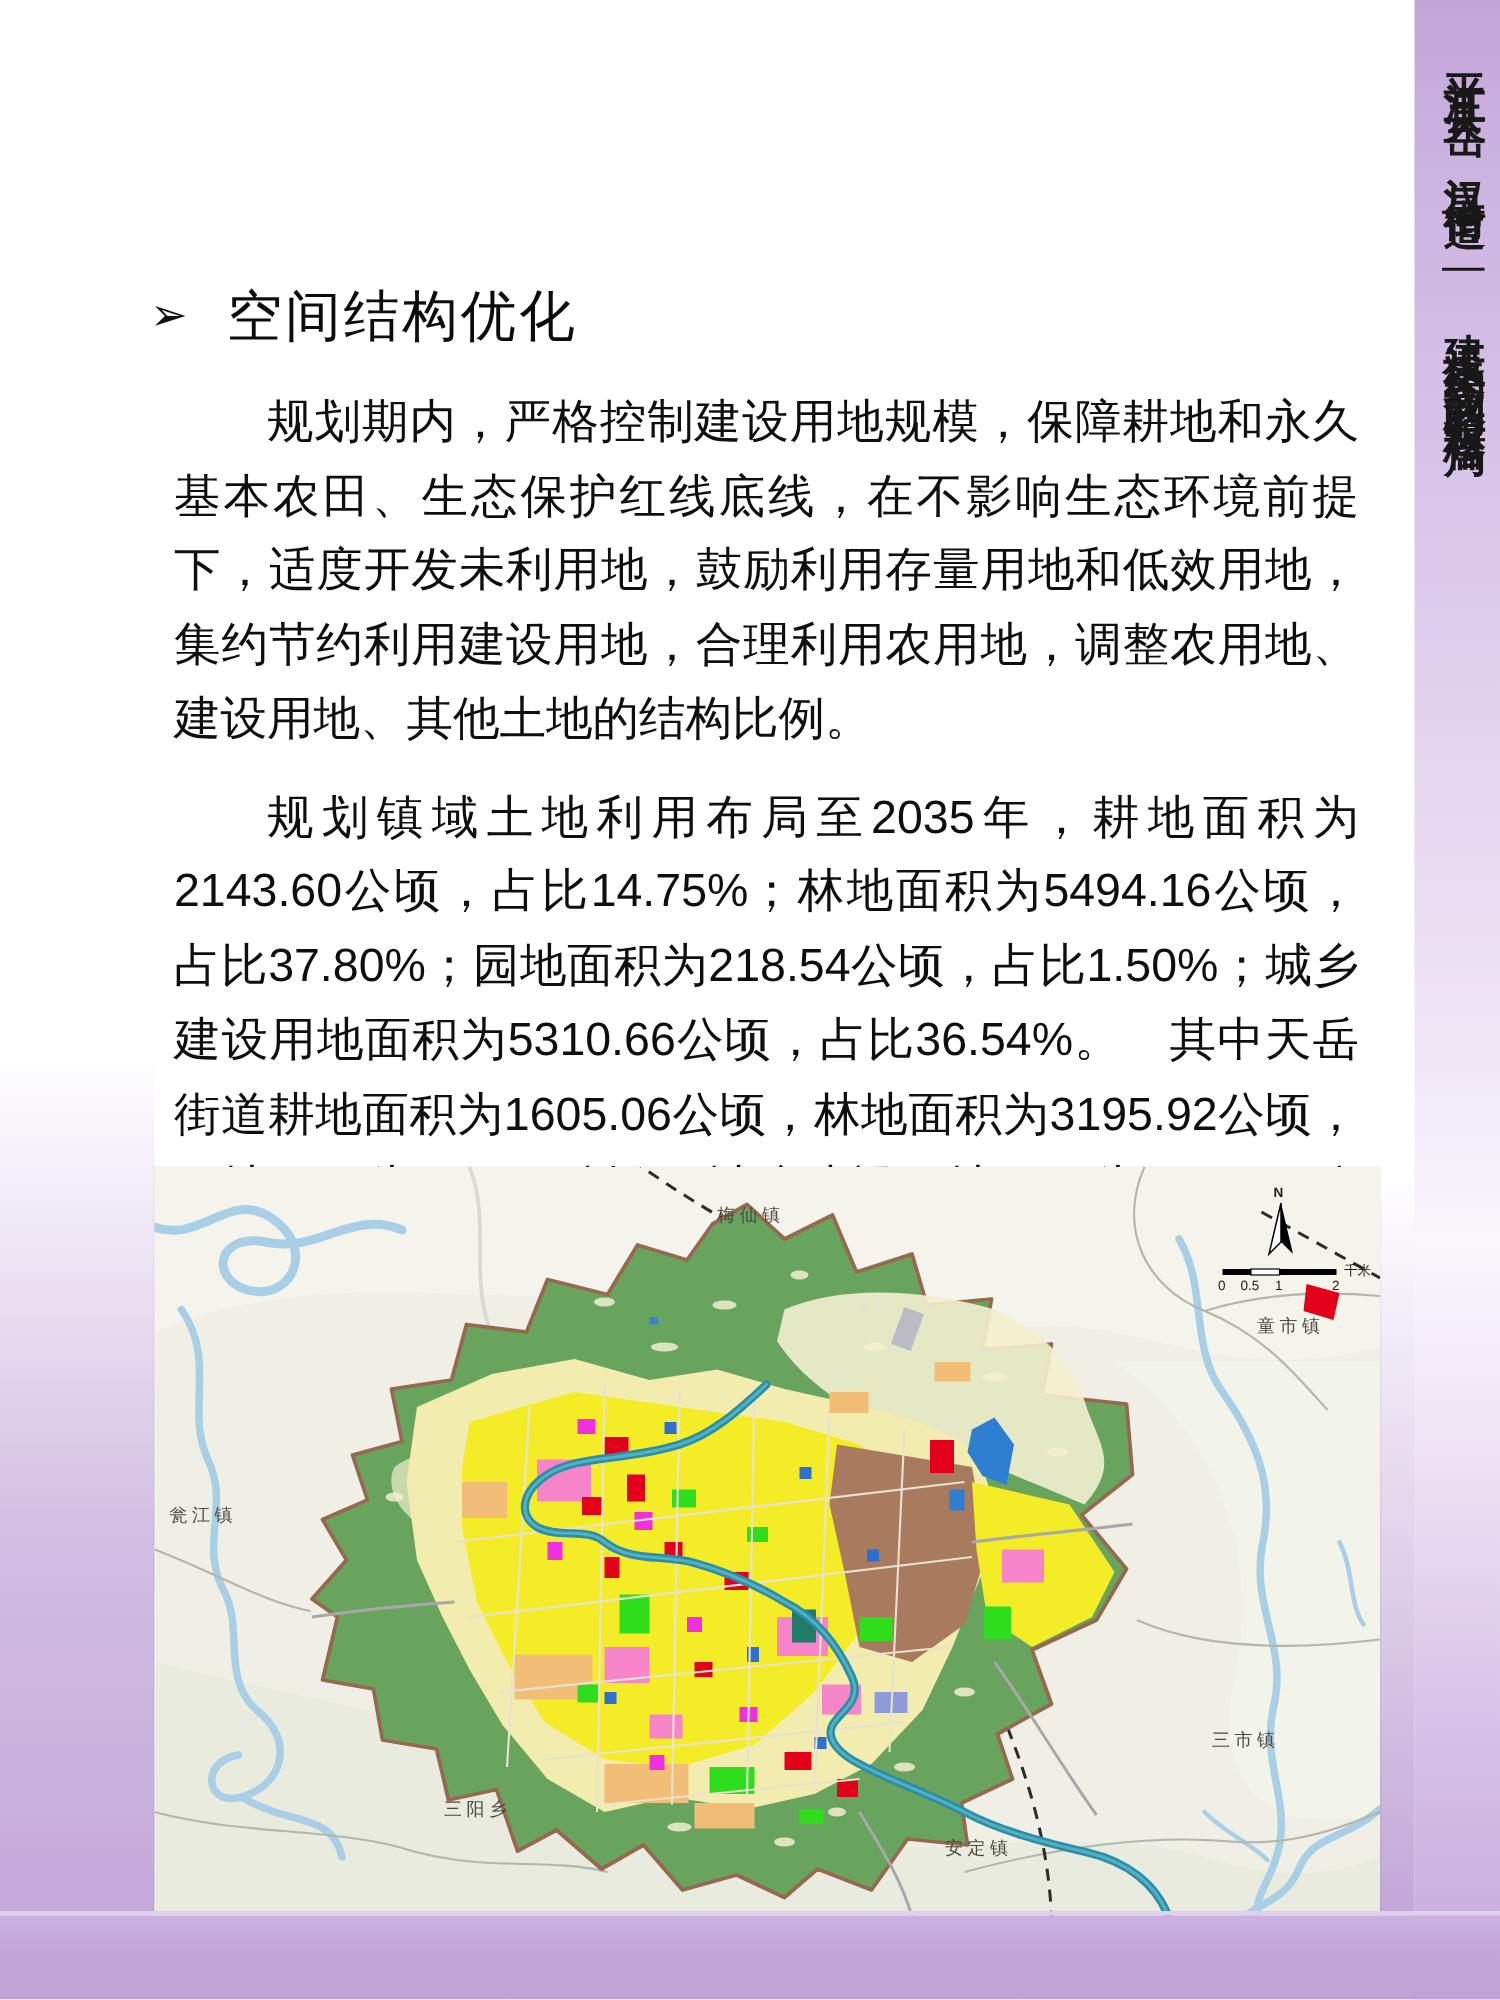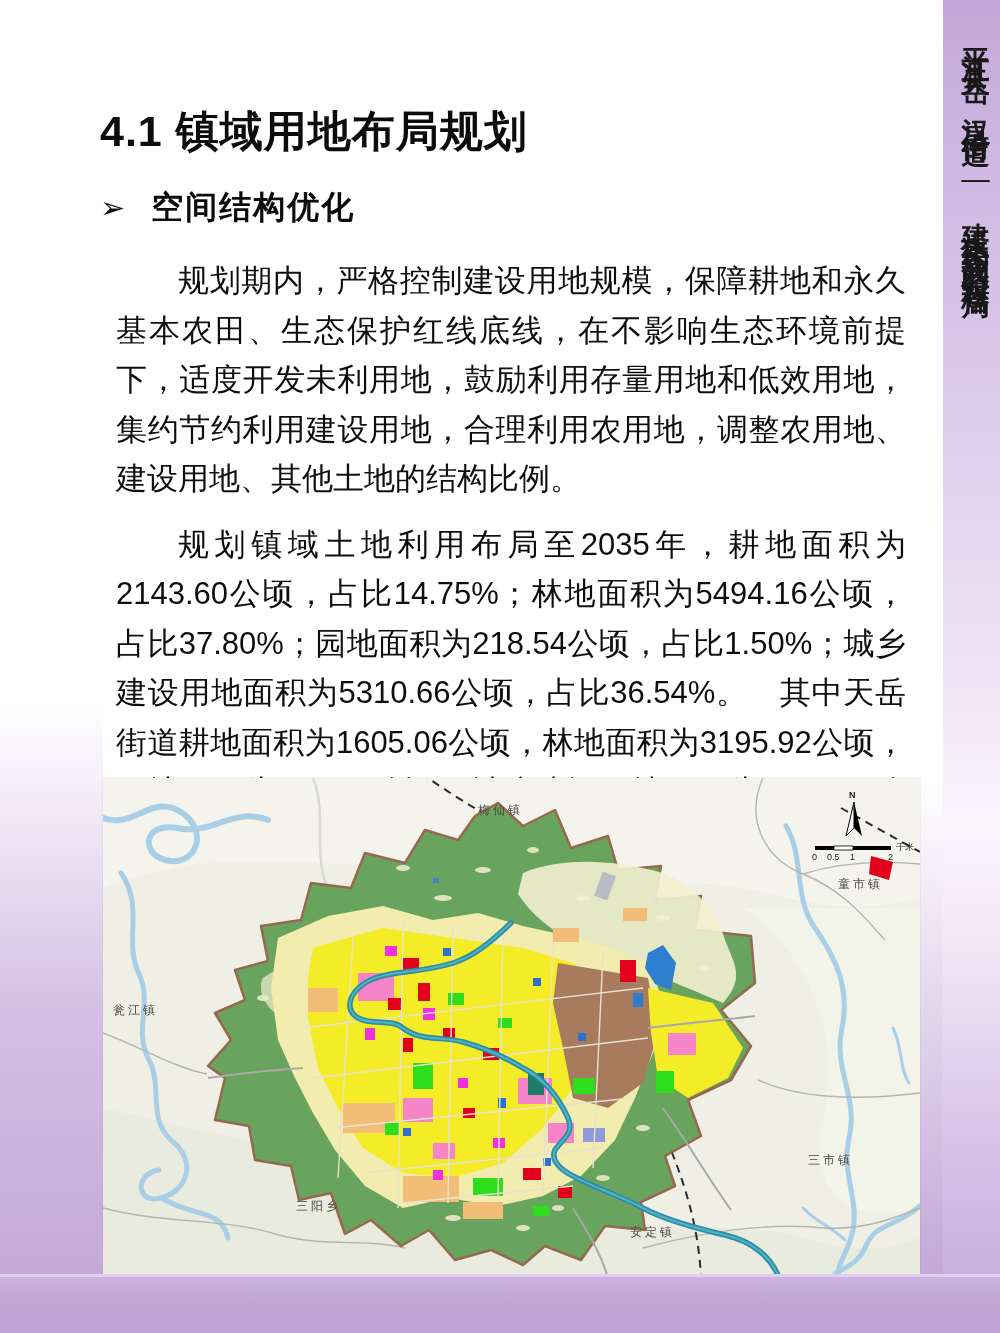--- a/index.html
+++ b/index.html
@@ -20,21 +20,21 @@
   .side-title{position:absolute;top:26px;right:11px;
     writing-mode:vertical-rl;text-orientation:upright;
     font-family:"Liberation Serif",serif;font-weight:bold;
     font-size:28px;letter-spacing:7px;color:#181818;line-height:1;}
 
   .doc-title{position:absolute;left:100px;top:103px;
     font-size:43px;font-weight:bold;color:#0c0c0c;letter-spacing:1px;}
 
   .sub-heading{position:absolute;left:100px;top:186px;display:flex;align-items:center;}
   .sub-heading .bullet{font-size:30px;color:#111;margin-right:26px;line-height:1;}
-  .sub-heading .txt{font-size:32px;font-weight:bold;color:#0c0c0c;letter-spacing:2px;}
+  .sub-heading .txt{font-size:37px;font-weight:normal;color:#0c0c0c;letter-spacing:2px;}
 
   .body-text{position:absolute;left:100px;top:240px;width:822px;
     font-size:31px;line-height:49.5px;color:#0e0e0e;
     text-align:justify;text-justify:inter-character;}
   .body-text p{margin:16px;text-indent:2em;}
 
   .map-wrap{position:absolute;left:103px;top:778px;width:817px;height:500px;
     box-shadow:0 0 0 1px rgba(0,0,0,0.04);}
   .map-wrap svg{display:block;width:100%;height:100%;}
   .map-town-label{font-family:"Liberation Serif",serif;font-size:12px;fill:#4a4a42;letter-spacing:3px;}
@@ -44,21 +44,20 @@
 <body>
 
 <div class="page">
 
   <div class="frame-right"></div>
   <div class="frame-left-lower"></div>
   <div class="frame-right-lower"></div>
 
   <div class="side-title">平江县天岳、汉昌街道——建设集约高效的镇村格局</div>
 
-  <div class="doc-title">4.1 镇域用地布局规划</div>
 
   <div class="sub-heading">
     <span class="bullet">➢</span>
     <span class="txt">空间结构优化</span>
   </div>
 
   <div class="body-text">
     <p>规划期内，严格控制建设用地规模，保障耕地和永久基本农田、生态保护红线底线，在不影响生态环境前提下，适度开发未利用地，鼓励利用存量用地和低效用地，集约节约利用建设用地，合理利用农用地，调整农用地、建设用地、其他土地的结构比例。</p>
     <p>规划镇域土地利用布局至2035年，耕地面积为2143.60公顷，占比14.75%；林地面积为5494.16公顷，占比37.80%；园地面积为218.54公顷，占比1.50%；城乡建设用地面积为5310.66公顷，占比36.54%。　其中天岳街道耕地面积为1605.06公顷，林地面积为3195.92公顷，园地面积为181.78公顷，城乡建设用地面积为2488.24公顷；汉昌街道耕地面积为538.54公顷，林地面积为2298.24公顷，园地面积为36.76公顷，城乡建设用地面积为2822.42公顷。</p>
   </div>

